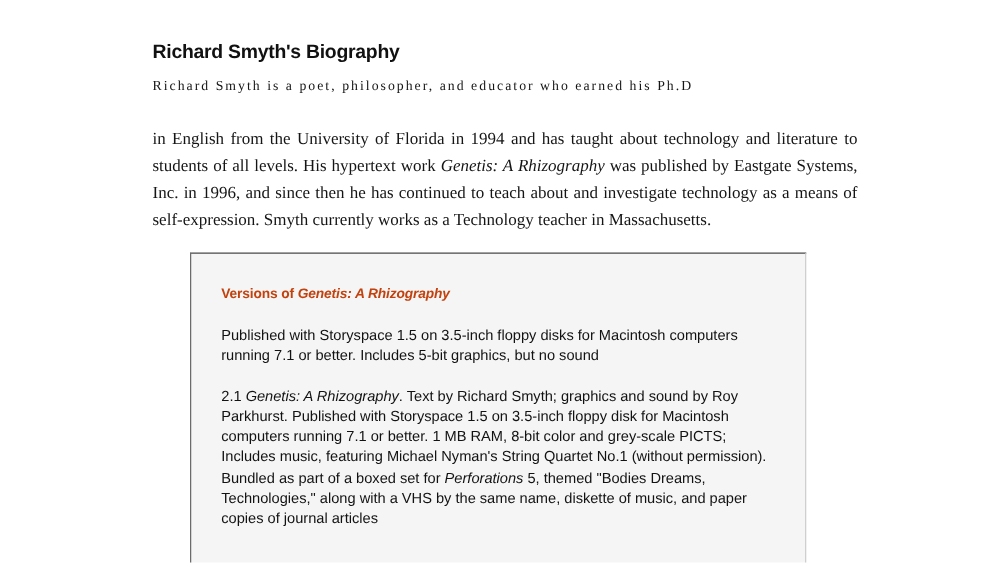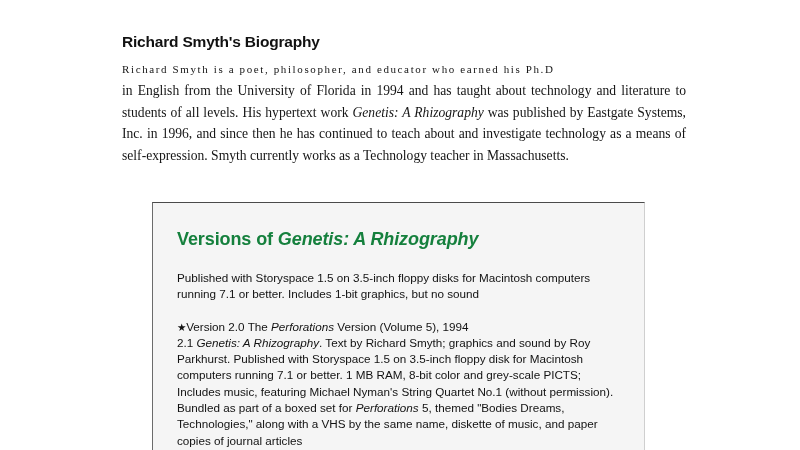--- a/index.html
+++ b/index.html
@@ -54,20 +54,21 @@
   .bio-paragraph .lead-line {
     display: block;
     font-size: 11px;
     letter-spacing: 1.62px;
     line-height: 22px;
     white-space: nowrap;
   }
   .bio-paragraph .rest {
     display: block;
     text-align: justify;
+    margin-top: 20px;
   }
   .bio-paragraph i,
   .bio-paragraph .title-italic {
     font-style: italic;
   }
 
   
   .versions-box {
     position: absolute;
     left: 152px;
@@ -81,23 +82,23 @@
     box-sizing: border-box;
     overflow: hidden;
   }
 
   .versions-inner {
     padding: 26px 22px 0 24px;
   }
 
   .versions-heading {
     font-family: "Liberation Sans", sans-serif;
-    font-size: 18px;
+    font-size: 11px;
     font-weight: bold;
-    color: #15803d;
+    color: #c2410c;
     margin: 0 0 20px 0;
     letter-spacing: -0.1px;
     white-space: nowrap;
   }
   .versions-heading .work-title {
     font-style: italic;
   }
 
   .version-block {
     font-family: "Liberation Sans", sans-serif;
@@ -132,24 +133,23 @@
     <span class="lead-line">Richard Smyth is a poet, philosopher, and educator who earned his Ph.D</span>
     <span class="rest"><span>in English from the University of Florida in 1994 and has taught about technology and literature to students of all levels. His hypertext work </span><i class="title-italic">Genetis: A Rhizography</i><span> was published by Eastgate Systems, Inc. in 1996, and since then he has continued to teach about and investigate technology as a means of self-expression. Smyth currently works as a Technology teacher in Massachusetts.</span></span>
   </div>
 
   <div class="versions-box">
     <div class="versions-inner">
 
       <div class="versions-heading"><span>Versions of </span><span class="work-title">Genetis: A Rhizography</span></div>
 
       <div class="version-block">
-        <span>Published with Storyspace 1.5 on 3.5-inch floppy disks for Macintosh computers running 7.1 or better. Includes 1-bit graphics, but no sound</span>
+        <span>Published with Storyspace 1.5 on 3.5-inch floppy disks for Macintosh computers running 7.1 or better. Includes 5-bit graphics, but no sound</span>
       </div>
 
       <div class="version-block">
-        <span class="version-line"><span class="star-glyph">★</span><span>Version 2.0 The </span><i>Perforations</i><span> Version (Volume 5), 1994</span></span>
         <span>2.1 </span><i>Genetis: A Rhizography</i><span>. Text by Richard Smyth; graphics and sound by Roy Parkhurst. Published with Storyspace 1.5 on 3.5-inch floppy disk for Macintosh computers running 7.1 or better. 1 MB RAM, 8-bit color and grey-scale PICTS; Includes music, featuring Michael Nyman's String Quartet No.1 (without permission). Bundled as part of a boxed set for </span><i>Perforations</i><span> 5, themed "Bodies Dreams, Technologies," along with a VHS by the same name, diskette of music, and paper copies of journal articles</span>
       </div>
 
     </div>
   </div>
 
 </div>
 
 </body></html>

